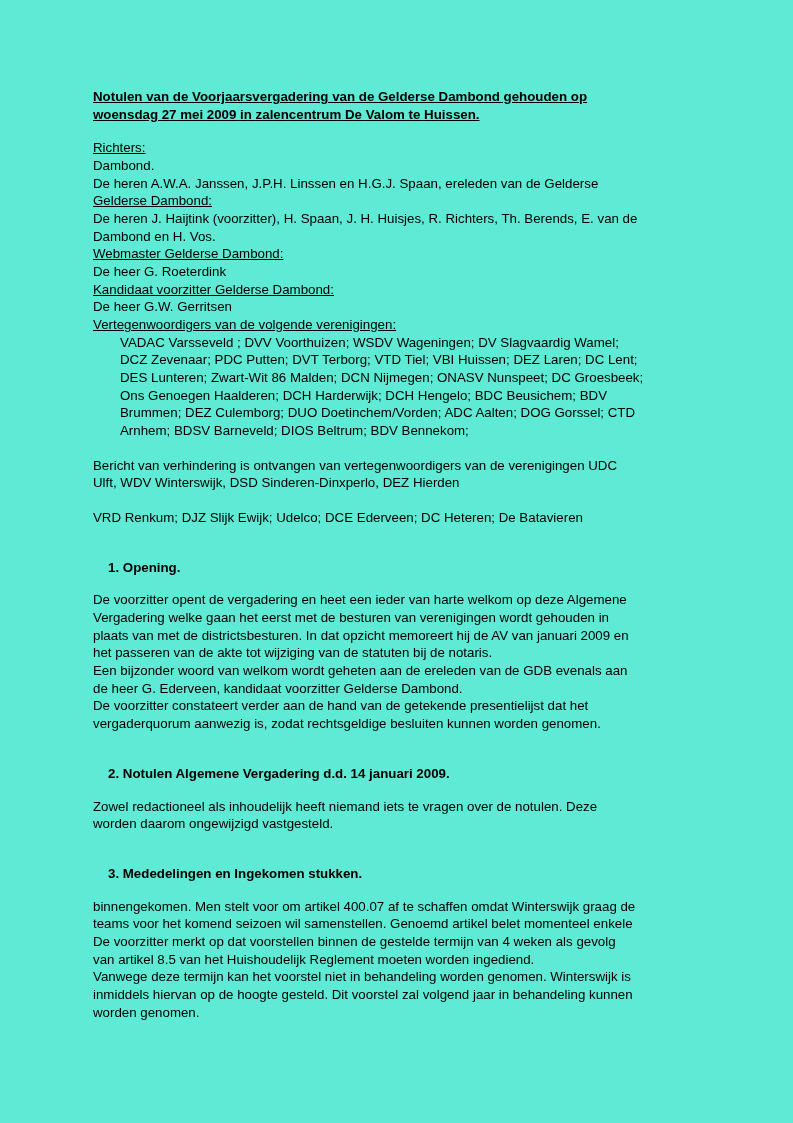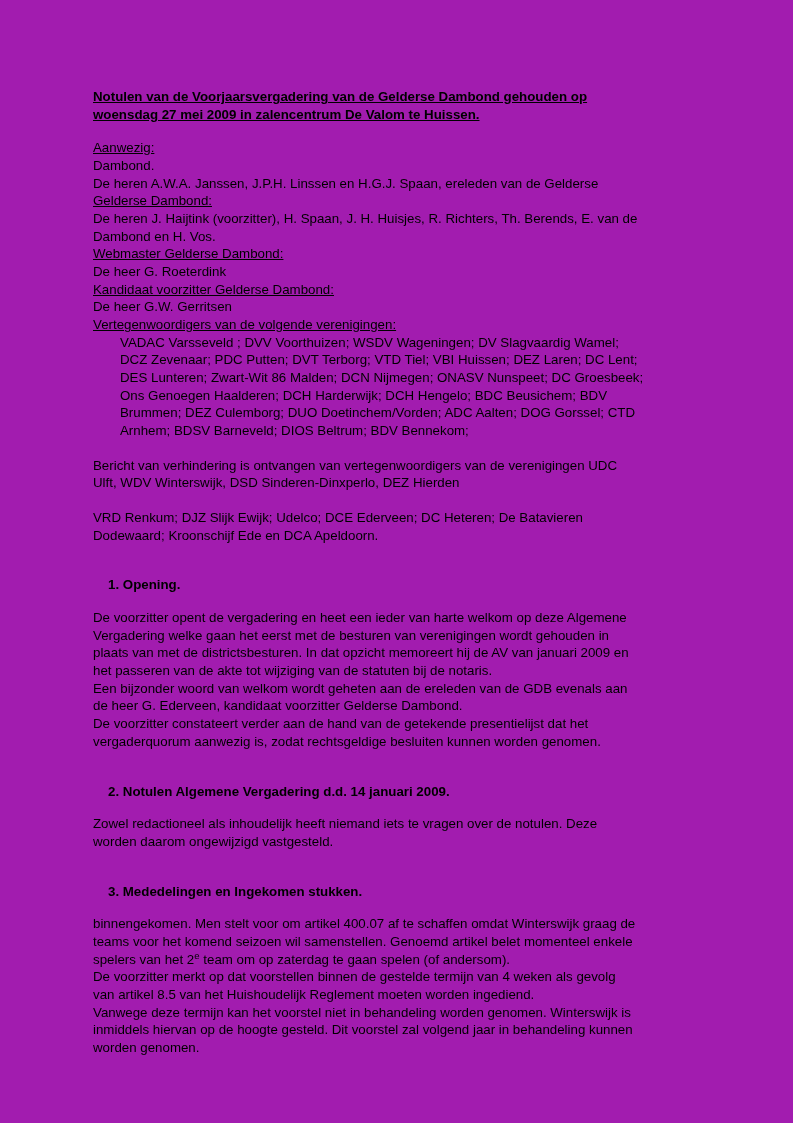--- a/index.html
+++ b/index.html
@@ -7,21 +7,21 @@
     padding: 0;
     background: #ffffff;
   }
   body {
     font-family: "Liberation Sans", sans-serif;
     color: #000000;
   }
   .page {
     width: 793px;
     height: 1123px;
-    background: #a21caf;
+    background: #5eead4;
     position: relative;
     box-sizing: border-box;
     padding: 88px 37px 0 93px;
     overflow: hidden;
   }
   .doc {
     font-size: 13.3px;
     line-height: 1.33;
   }
   .title {
@@ -61,21 +61,21 @@
 
 <div class="page">
   <div class="doc">
 
     <div class="title">
       <div>Notulen van de Voorjaarsvergadering van de Gelderse Dambond gehouden op</div>
       <div>woensdag 27 mei 2009 in zalencentrum De Valom te Huissen.</div>
     </div>
 
     <div class="block">
-      <p class="label-underline">Aanwezig:</p>
+      <p class="label-underline">Richters:</p>
       <p>Dambond.</p>
       <p>De heren A.W.A. Janssen, J.P.H. Linssen en H.G.J. Spaan, ereleden van de Gelderse</p>
 
       <p class="label-underline">Gelderse Dambond:</p>
       <p>De heren J. Haijtink (voorzitter), H. Spaan, J. H. Huisjes, R. Richters, Th. Berends, E. van de</p>
       <p>Dambond en H. Vos.</p>
 
       <p class="label-underline">Webmaster Gelderse Dambond:</p>
       <p>De heer G. Roeterdink</p>
 
@@ -97,21 +97,20 @@
 
     <div class="block">
       <p>Bericht van verhindering is ontvangen van vertegenwoordigers van de verenigingen UDC</p>
       <p>Ulft, WDV Winterswijk, DSD Sinderen-Dinxperlo, DEZ Hierden</p>
     </div>
 
     <div class="gap"></div>
 
     <div class="block">
       <p>VRD Renkum; DJZ Slijk Ewijk; Udelco; DCE Ederveen; DC Heteren; De Batavieren</p>
-      <p>Dodewaard; Kroonschijf Ede en DCA Apeldoorn.</p>
     </div>
 
     <div class="gap"></div>
 
     <div class="block">
       <p class="section-head">1. Opening.</p>
       <p>De voorzitter opent de vergadering en heet een ieder van harte welkom op deze Algemene</p>
       <p>Vergadering welke gaan het eerst met de besturen van verenigingen wordt gehouden in</p>
       <p>plaats van met de districtsbesturen. In dat opzicht memoreert hij de AV van januari 2009 en</p>
       <p>het passeren van de akte tot wijziging van de statuten bij de notaris.</p>
@@ -128,21 +127,20 @@
       <p>Zowel redactioneel als inhoudelijk heeft niemand iets te vragen over de notulen. Deze</p>
       <p>worden daarom ongewijzigd vastgesteld.</p>
     </div>
 
     <div class="gap"></div>
 
     <div class="block">
       <p class="section-head">3. Mededelingen en Ingekomen stukken.</p>
       <p>binnengekomen. Men stelt voor om artikel 400.07 af te schaffen omdat Winterswijk graag de</p>
       <p>teams voor het komend seizoen wil samenstellen. Genoemd artikel belet momenteel enkele</p>
-      <p>spelers van het 2<sup>e</sup> team om op zaterdag te gaan spelen (of andersom).</p>
       <p>De voorzitter merkt op dat voorstellen binnen de gestelde termijn van 4 weken als gevolg</p>
       <p>van artikel 8.5 van het Huishoudelijk Reglement moeten worden ingediend.</p>
       <p>Vanwege deze termijn kan het voorstel niet in behandeling worden genomen. Winterswijk is</p>
       <p>inmiddels hiervan op de hoogte gesteld. Dit voorstel zal volgend jaar in behandeling kunnen</p>
       <p>worden genomen.</p>
     </div>
 
   </div>
 </div>
 

